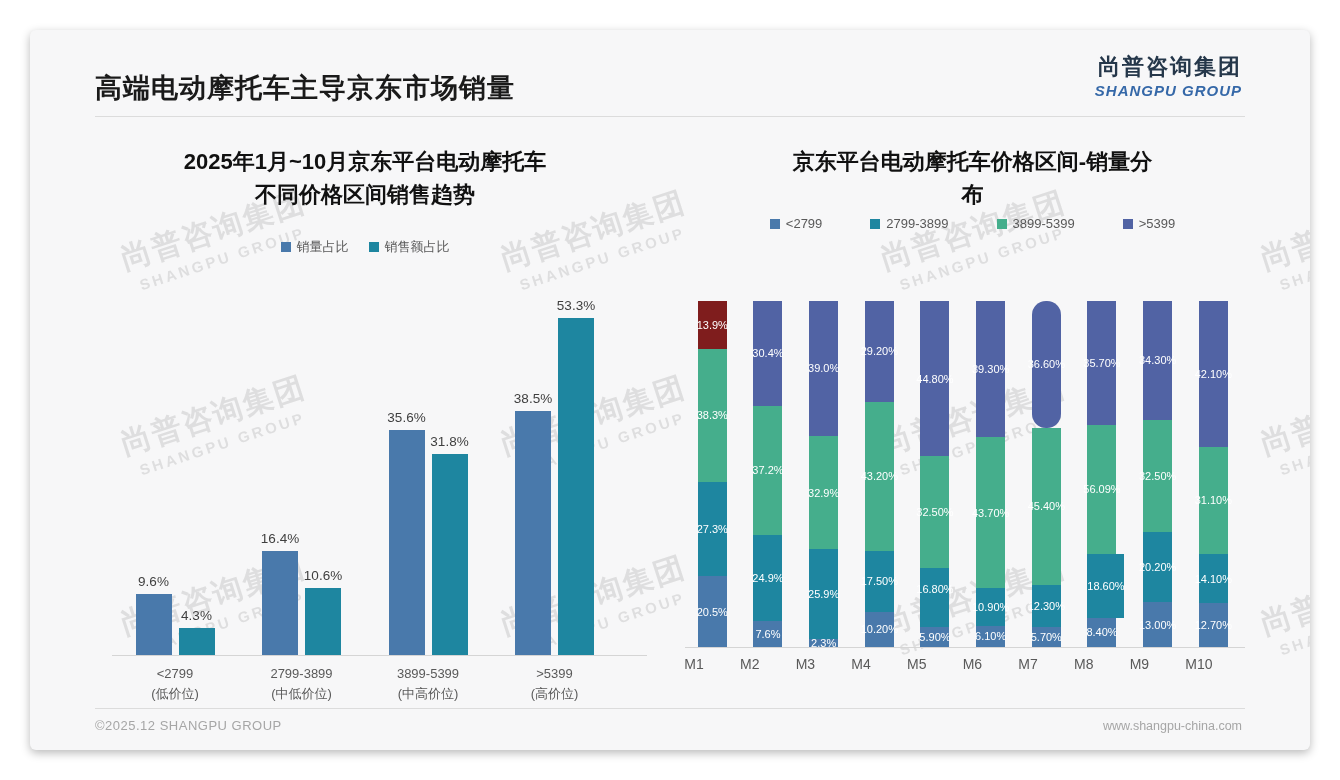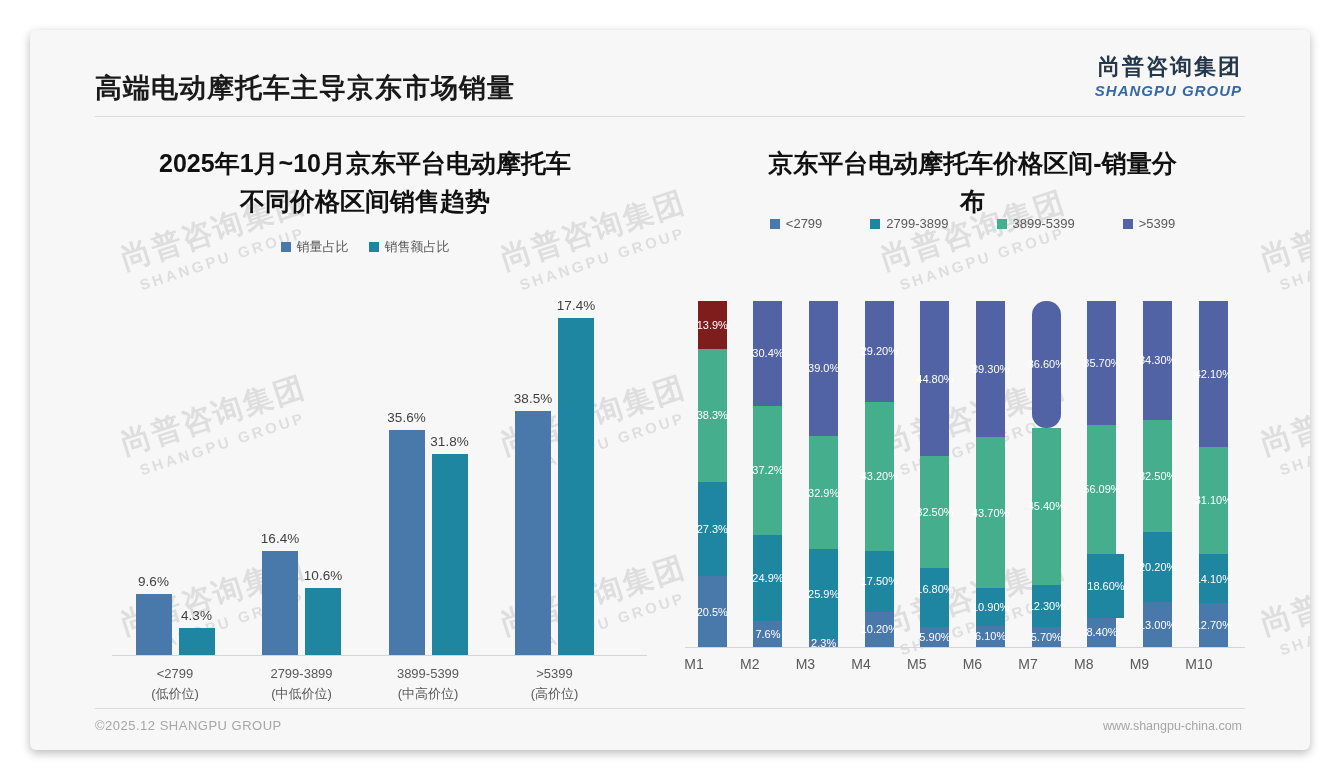--- a/index.html
+++ b/index.html
@@ -8,21 +8,21 @@
   .wm-layer { position:absolute; inset:0; z-index:0; pointer-events:none; }
   .wm { position:absolute; transform:rotate(-18deg); text-align:center; color:rgba(125,125,125,0.20); white-space:nowrap; }
   .wm .wm-cn { font-size:30px; font-weight:700; letter-spacing:2px; }
   .wm .wm-en { font-size:15px; font-weight:700; letter-spacing:3px; }
   .content { position:absolute; inset:0; z-index:1; }
   .slide-title { position:absolute; left:65px; top:40px; font-size:27px; font-weight:700; color:#1a1a1a; letter-spacing:1px; }
   .title-rule { position:absolute; left:65px; right:65px; top:86px; height:1px; background:#dcdcdc; }
   .logo { position:absolute; right:68px; top:22px; text-align:right; }
   .logo-cn { font-size:22px; font-weight:700; color:#25374a; letter-spacing:2px; }
   .logo-en { font-size:15px; font-weight:700; font-style:italic; color:#3568a8; letter-spacing:1px; }
-  .chart-title { position:absolute; text-align:center; font-size:25px; font-weight:700; color:#111; line-height:1.5; }
+  .chart-title { position:absolute; text-align:center; font-size:22px; font-weight:700; color:#111; line-height:1.5; }
   .chart-title.left { left:80px; top:115px; width:510px; }
   .chart-title.right { left:665px; top:115px; width:555px; }
   .legend { position:absolute; display:flex; justify-content:center; align-items:center; }
   .legend.left { left:80px; top:208px; width:510px; gap:20px; }
   .legend.right { left:665px; top:186px; width:555px; gap:48px; }
   .legend-item { display:flex; align-items:center; gap:6px; font-size:13px; color:#595959; white-space:nowrap; }
   .legend-swatch { width:10px; height:10px; display:inline-block; }
   .plot { position:absolute; border-bottom:1px solid #d5d5d5; }
   .plot.left { left:82px; top:258px; width:535px; height:368px; }
   .plot.right { left:655px; top:272px; width:560px; height:346px; }
@@ -133,21 +133,21 @@
         <div class="bar-value" style="left: 259.5px; bottom: 230.348px;">35.6%</div>
         <div class="bar" style="left: 319.5px; width: 36px; height: 201.294px; background: rgb(30, 134, 160);"></div>
         <div class="bar-value" style="left: 302.5px; bottom: 206.294px;">31.8%</div>
         <div class="cat-label" style="left: 253px; width: 126px; top: 376px;">
           <div>3899-5399</div>
           <div>(中高价位)</div>
         </div>
         <div class="bar" style="left: 403px; width: 36px; height: 243.705px; background: rgb(73, 121, 171);"></div>
         <div class="bar-value" style="left: 386px; bottom: 248.705px;">38.5%</div>
         <div class="bar" style="left: 446px; width: 36px; height: 337.389px; background: rgb(30, 134, 160);"></div>
-        <div class="bar-value" style="left: 429px; bottom: 342.389px;">17.4%</div>
+        <div class="bar-value" style="left: 429px; bottom: 342.389px;">53.3%</div>
         <div class="cat-label" style="left: 379.5px; width: 126px; top: 376px;">
           <div>&gt;5399</div>
           <div>(高价位)</div>
         </div>
       </div>
 
     <div class="chart-title right">
       <div>京东平台电动摩托车价格区间-销量分</div>
       <div>布</div>
     </div>

